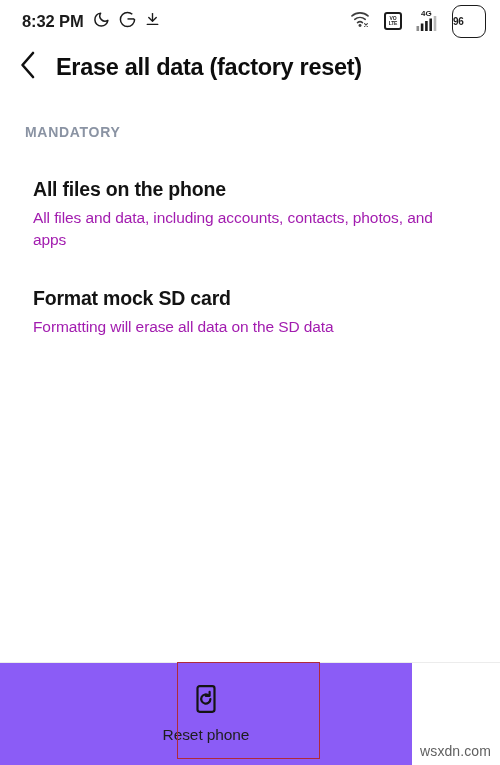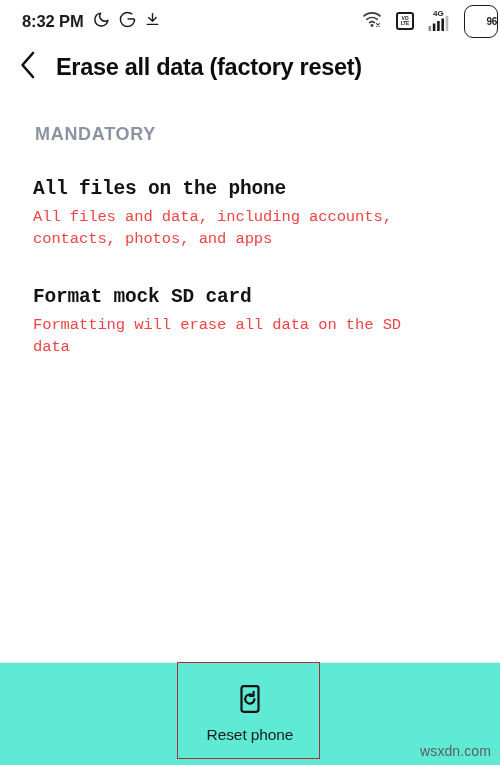--- a/index.html
+++ b/index.html
@@ -21,21 +21,21 @@
 
   
   #status-bar {
     position: absolute;
     top: 0; left: 0;
     width: 500px;
     height: 42px;
     display: flex;
     align-items: center;
     justify-content: space-between;
-    padding: 0 2px 0 22px;
+    padding: 0 14px 0 22px;
   }
   .status-left {
     display: flex;
     align-items: center;
     gap: 9px;
   }
   #status-clock {
     font-size: 16.5px;
     font-weight: bold;
     color: #1b1b1b;
@@ -67,21 +67,21 @@
     display: block;
   }
 
   
   .battery {
     width: 34px; height: 33px;
     border: 1.6px solid #1b1b1b;
     border-radius: 9px;
     display: flex;
     align-items: center;
-    justify-content: flex-end;
+    justify-content: flex-start;
   }
   .battery span {
     font-size: 10px;
     font-weight: bold;
     color: #1b1b1b;
     letter-spacing: -0.3px;
   }
 
   
   .net-label {
@@ -115,67 +115,66 @@
     font-weight: bold;
     color: #0d0d0d;
     letter-spacing: -0.3px;
     white-space: nowrap;
   }
 
   
   #section-header {
     position: absolute;
     top: 124px;
-    left: 35px;
-    font-size: 18px;
+    left: 25px;
+    font-size: 14px;
     font-weight: bold;
     color: #8a93a3;
     letter-spacing: 0.7px;
   }
 
   
   #list {
     position: absolute;
     top: 178px;
     left: 0;
     width: 500px;
-    font-family: Liberation Mono, monospace;
   }
   .list-item {
     padding: 0 33px;
     margin-bottom: 36px;
   }
   .item-title {
     font-size: 19.5px;
     font-weight: bold;
     color: #131313;
     letter-spacing: -0.2px;
     margin-bottom: 6px;
   }
   .item-sub {
     font-size: 15.5px;
-    color: #ef4444;
+    color: #a21caf;
     line-height: 1.42;
     letter-spacing: -0.1px;
     max-width: 400px;
   }
 
   
   #bottom-divider {
     position: absolute;
     top: 662px; left: 0;
     width: 500px; height: 1px;
     background: #ececec;
   }
   #bottom-bar {
     position: absolute;
     top: 663px; left: 0;
-    width: 500px;
+    width: 412px;
     height: 102px;
-    background: #5eead4;
+    background: #8b5cf6;
     display: flex;
     align-items: center;
     justify-content: center;
   }
   #reset-phone-button {
     display: flex;
     flex-direction: column;
     align-items: center;
     justify-content: center;
     gap: 9px;

